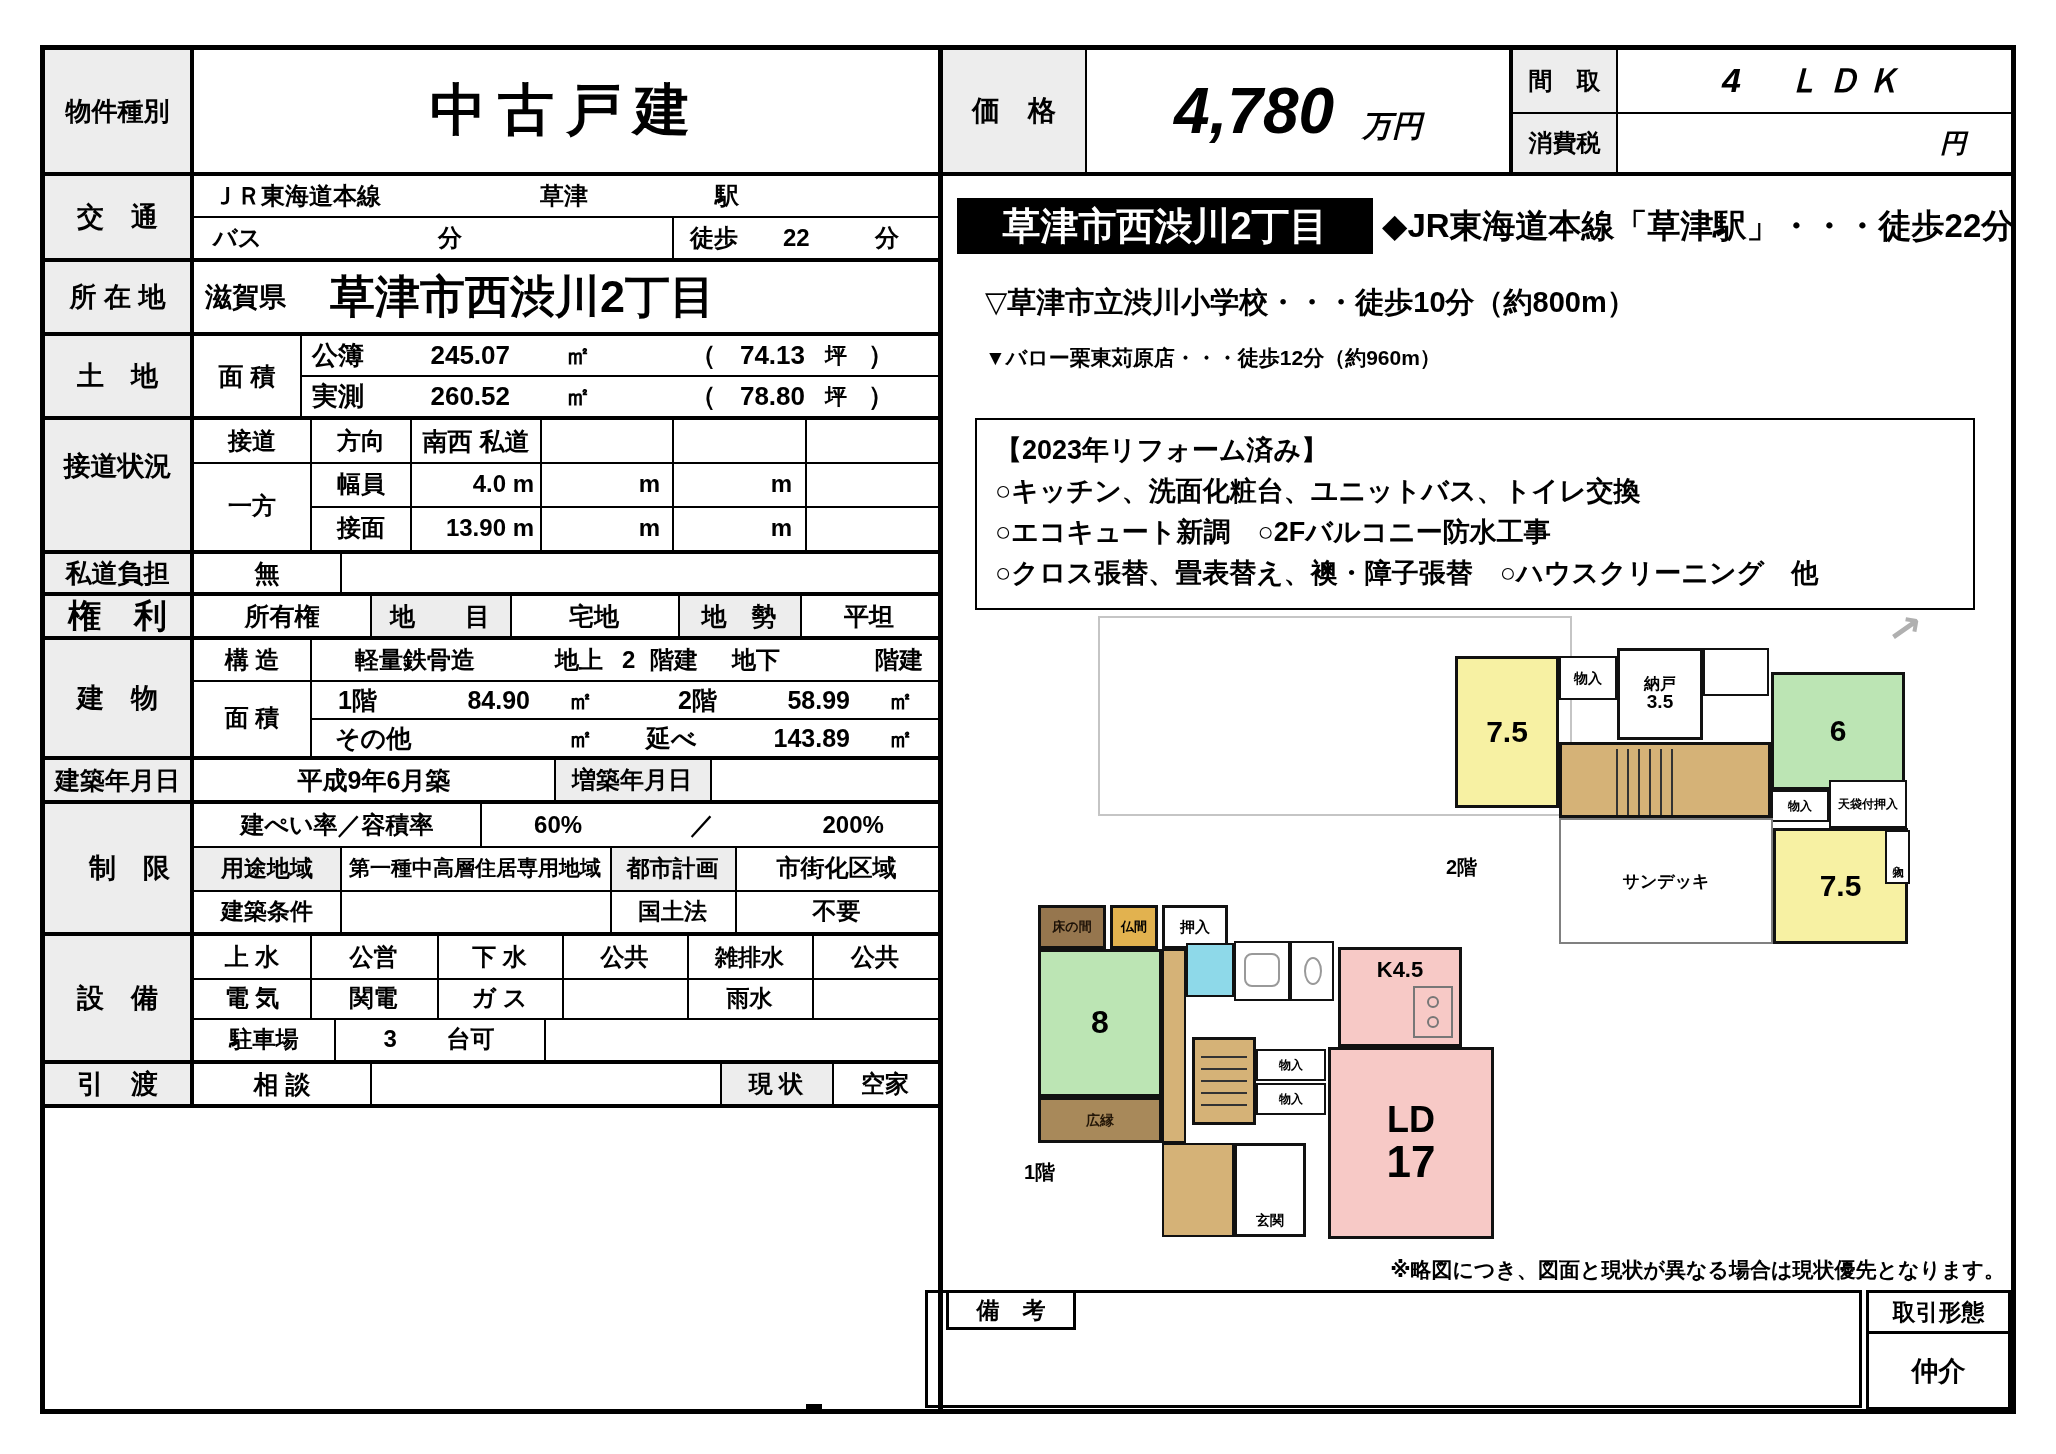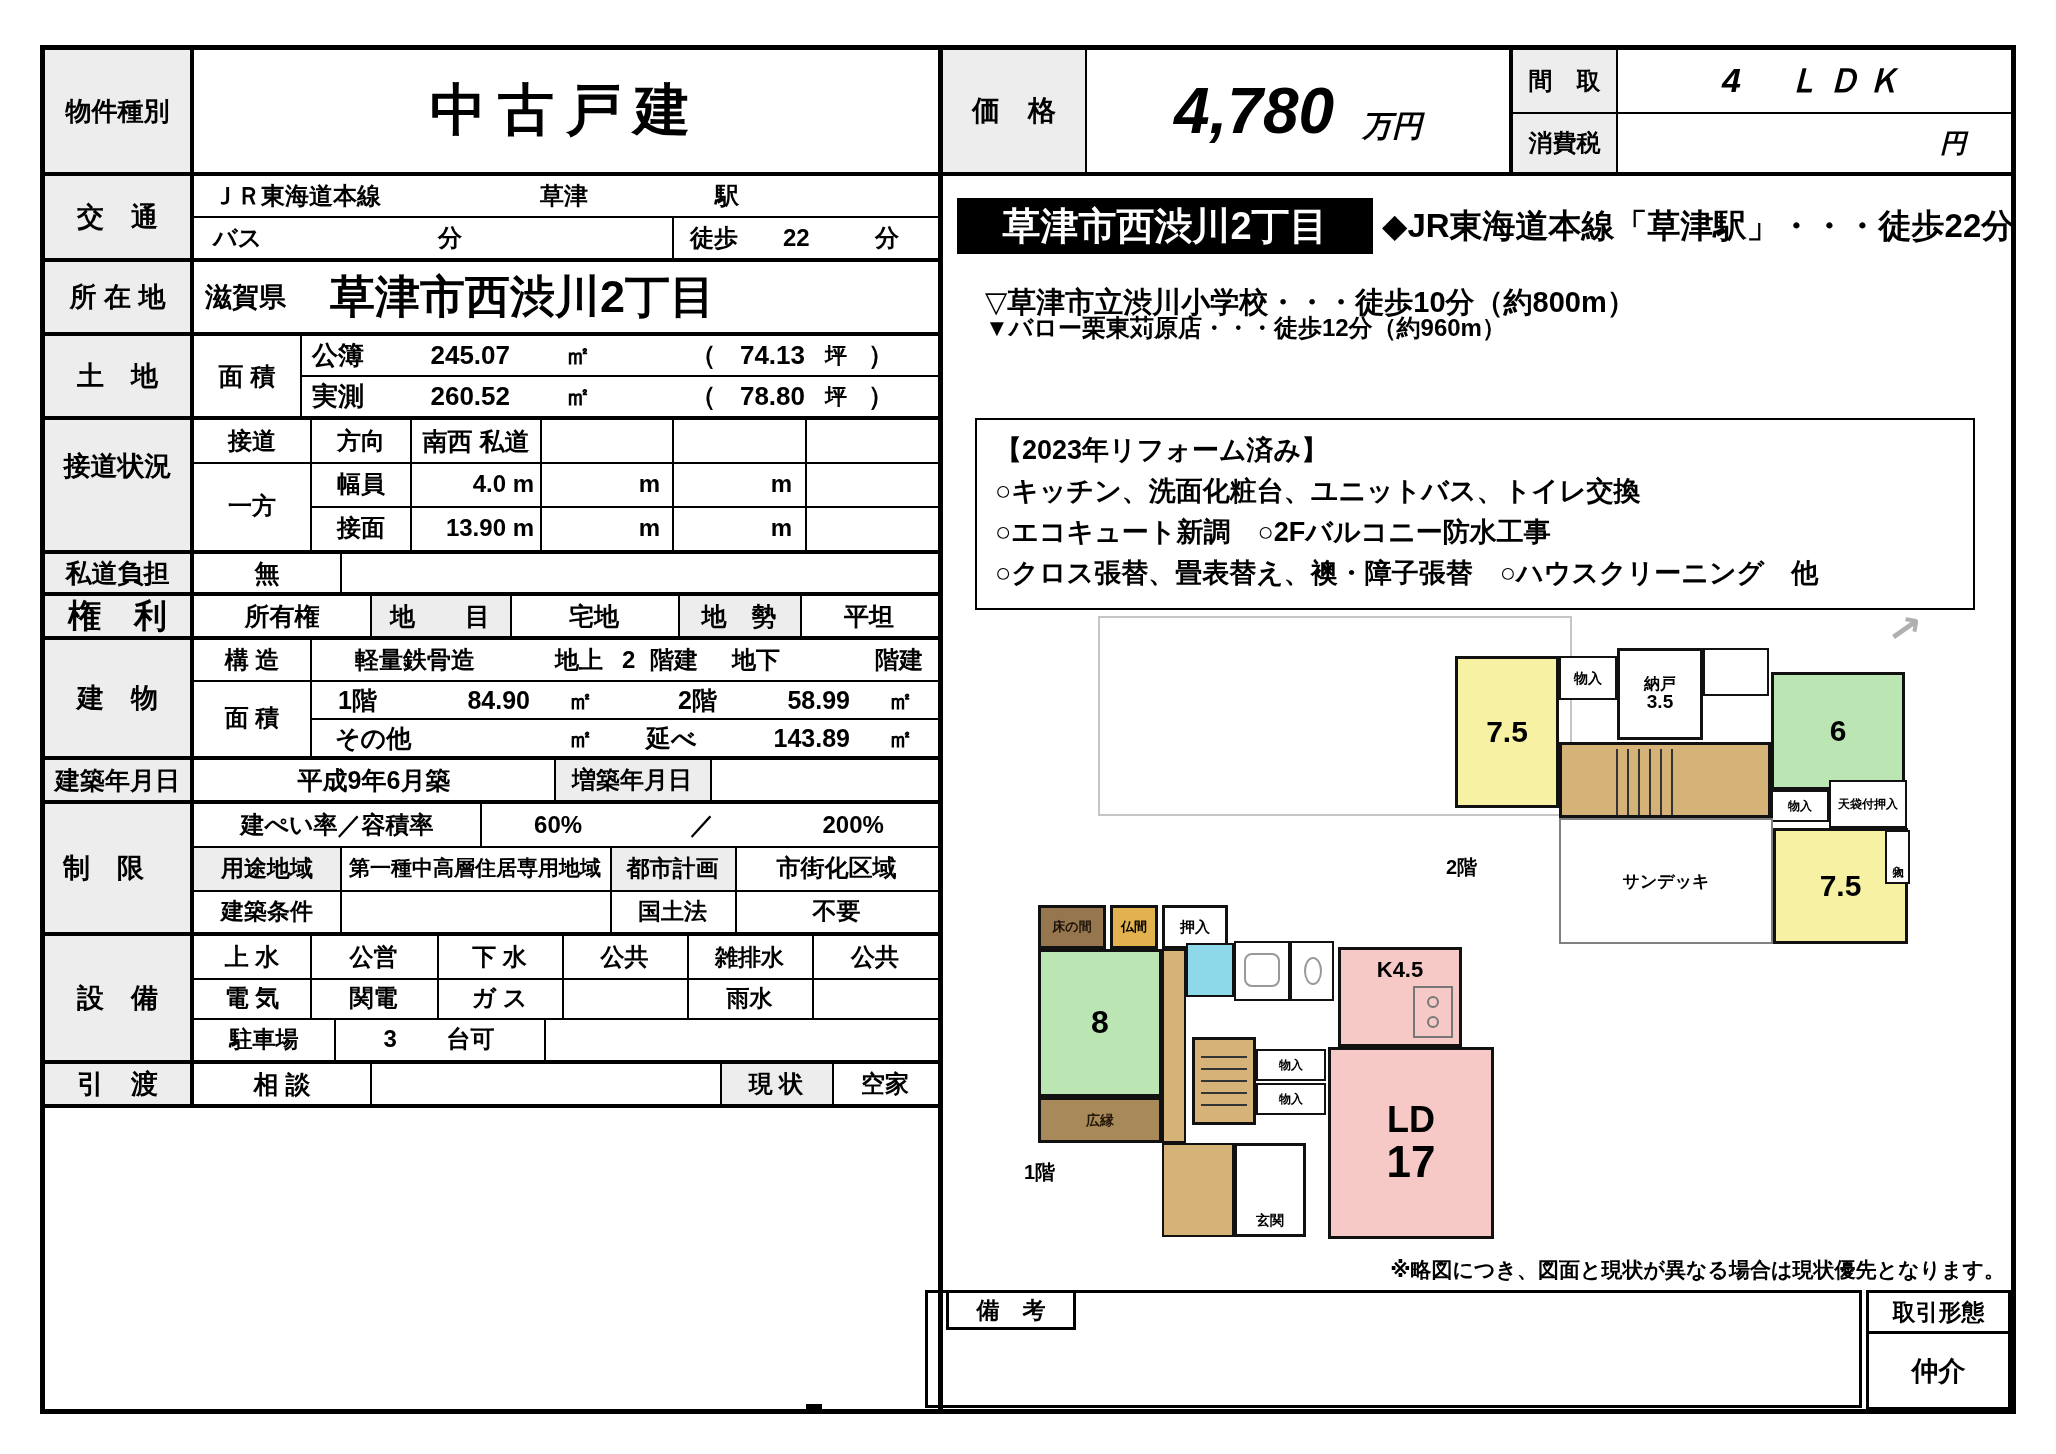--- a/index.html
+++ b/index.html
@@ -195,21 +195,21 @@
     <span class="a" style="left:258px">㎡</span>
     <span class="a" style="left:336px">延べ</span>
     <span class="a" style="left:440px;width:100px;text-align:right">143.89</span>
     <span class="a" style="left:578px">㎡</span>
   </div>
 
   <div class="a f" style="left:45px;top:760px;width:145px;height:40px;font-size:25px">建築年月日</div>
   <div class="a f" style="left:194px;top:760px;width:360px;height:40px;font-size:25px">平成9年6月築</div>
   <div class="a f" style="left:554px;top:760px;width:156px;height:40px;font-size:24px">増築年月日</div>
 
-  <div class="a f" style="left:31px;top:804px;width:145px;height:128px;font-size:27px">制　限</div>
+  <div class="a f" style="left:57px;top:804px;width:145px;height:128px;font-size:27px">制　限</div>
   <div class="a f" style="left:194px;top:804px;width:286px;height:42px;font-size:24px">建ぺい率／容積率</div>
   <div class="a f" style="left:480px;top:804px;width:458px;height:42px;font-size:24px;justify-content:space-around">
     <span>60%</span>
     <span>／</span>
     <span>200%</span>
   </div>
   <div class="a f" style="left:194px;top:846px;width:146px;height:44px;font-size:23px">用途地域</div>
   <div class="a f" style="left:340px;top:846px;width:270px;height:44px;font-size:21px">第一種中高層住居専用地域</div>
   <div class="a f" style="left:610px;top:846px;width:125px;height:44px;font-size:23px">都市計画</div>
   <div class="a f" style="left:735px;top:846px;width:203px;height:44px;font-size:24px">市街化区域</div>
@@ -246,21 +246,21 @@
   </div>
   <div class="a f" style="left:1513px;top:50px;width:103px;height:62px;font-size:24px">間　取</div>
   <div class="a f it" style="left:1618px;top:50px;width:393px;height:62px;font-size:34px;letter-spacing:6px">4　ＬＤＫ</div>
   <div class="a f" style="left:1513px;top:114px;width:103px;height:58px;font-size:24px">消費税</div>
   <div class="a fe it" style="left:1618px;top:114px;width:393px;height:58px;font-size:26px;padding-right:45px"></div>
   <div class="a fe it" style="left:1618px;top:114px;width:393px;height:58px;font-size:26px;padding-right:45px">円</div>
 
   <div class="a f" style="left:957px;top:198px;width:416px;height:56px;background:#000;color:#fff;font-size:38px">草津市西渋川2丁目</div>
   <div class="a" style="left:1382px;top:198px;height:56px;line-height:56px;font-size:33px;white-space:nowrap">◆JR東海道本線「草津駅」・・・徒歩22分</div>
   <div class="a" style="left:985px;top:283px;font-size:29px;white-space:nowrap">▽草津市立渋川小学校・・・徒歩10分（約800m）</div>
-  <div class="a" style="left:985px;top:312px;font-size:24px;white-space:nowrap">▼バロー栗東苅原店・・・徒歩12分（約960m）</div>
+  <div class="a" style="left:985px;top:344px;font-size:21px;white-space:nowrap">▼バロー栗東苅原店・・・徒歩12分（約960m）</div>
 
   <div class="a" style="left:975px;top:418px;width:1000px;height:192px;border:2px solid #000;padding:10px 18px">
     <div style="font-size:27px;line-height:41px">【2023年リフォーム済み】</div>
     <div style="font-size:27px;line-height:41px">○キッチン、洗面化粧台、ユニットバス、トイレ交換</div>
     <div style="font-size:27px;line-height:41px">○エコキュート新調　○2Fバルコニー防水工事</div>
     <div style="font-size:27px;line-height:41px">○クロス張替、畳表替え、襖・障子張替　○ハウスクリーニング　他</div>
   </div>
 
   <div class="a" style="left:1098px;top:616px;width:474px;height:200px;border:2px solid #c5c5c5"></div>
   <div class="a" style="left:1888px;top:606px;font-size:40px;color:#b0b0b0;transform:rotate(10deg)">↗</div>

